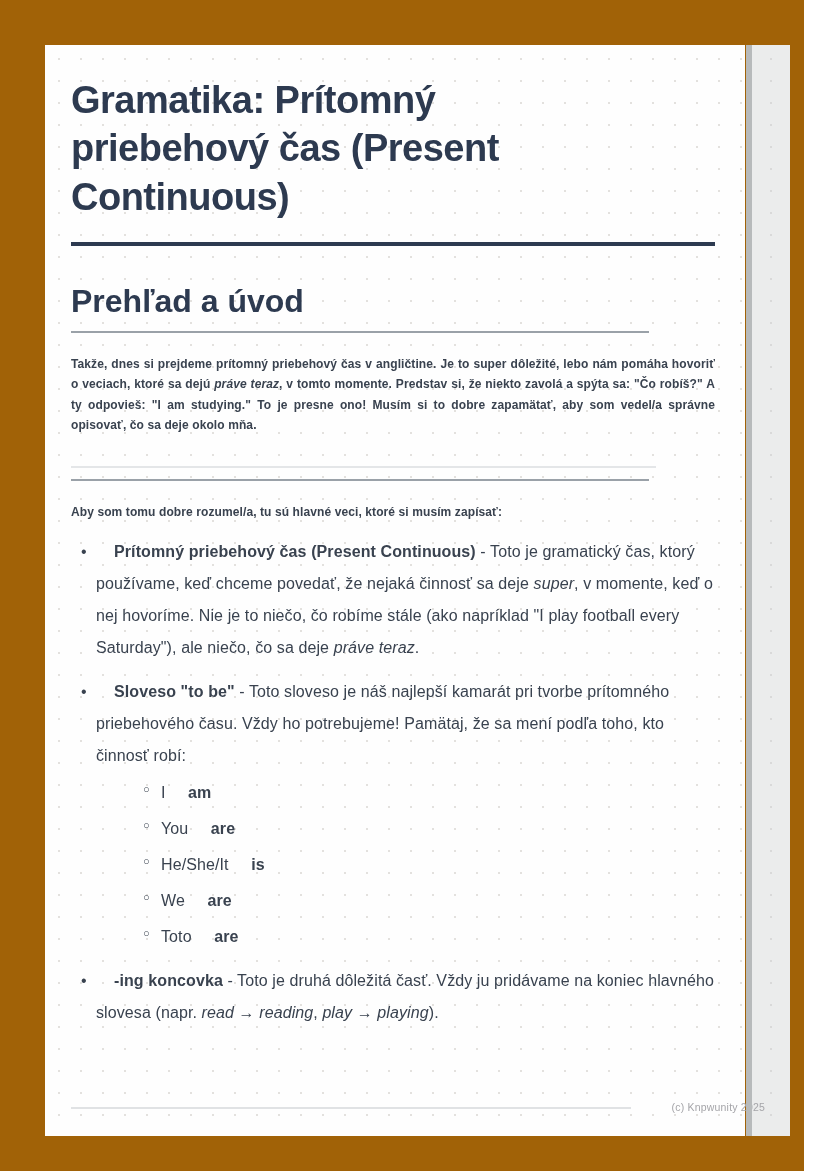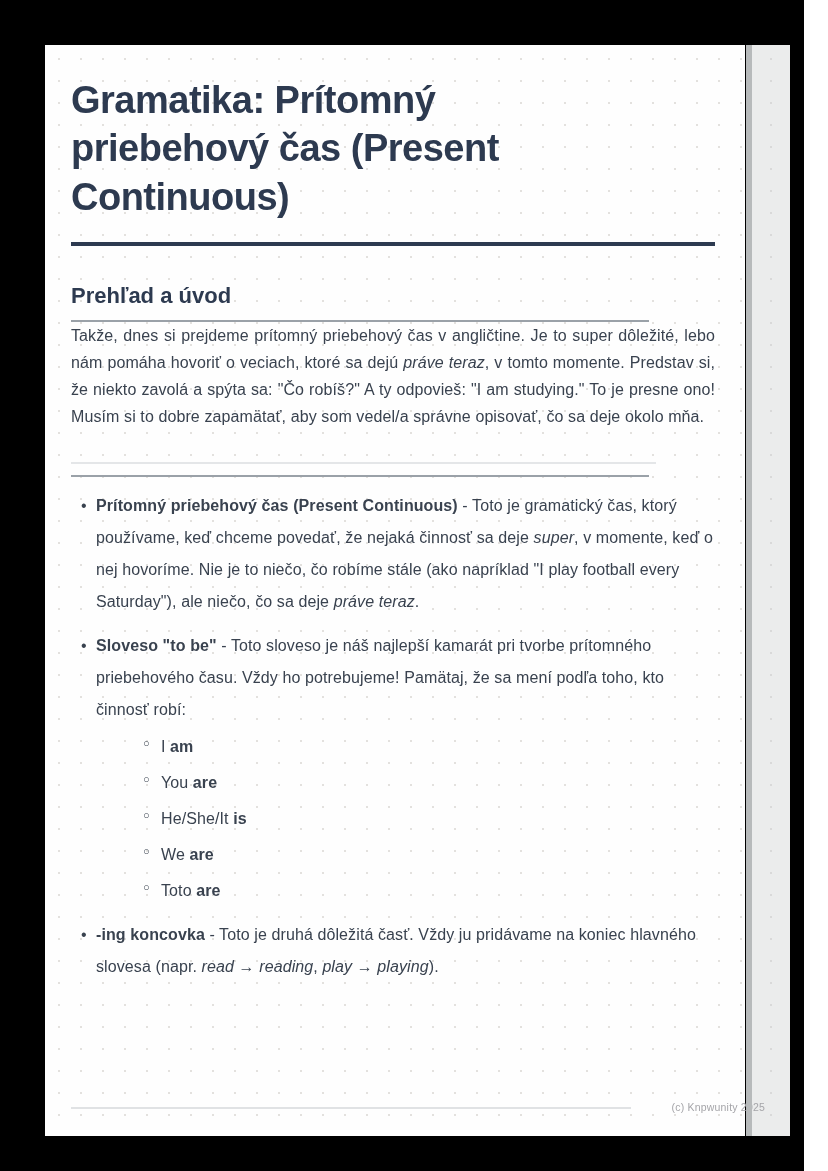--- a/index.html
+++ b/index.html
@@ -1,19 +1,19 @@
 <!DOCTYPE html>
 <html><head>
 <meta charset="utf-8">
 <title>Document</title>
 <style>
   * { margin:0; padding:0; box-sizing:border-box; }
   html,body { width:828px; height:1171px; background:#ffffff; overflow:hidden;
               font-family:"Liberation Sans", sans-serif; }
-  .canvas { position:relative; width:804px; height:1171px; background:#000000; }
+  .canvas { position:relative; width:804px; height:1171px; background:#a16207; }
 
   
   .page {
     position:absolute; left:45px; top:45px; width:700px; height:1091px;
     background-color:#fefefe;
     background-image:radial-gradient(circle, #e3e1de 1.2px, transparent 1.3px);
     background-size:22px 22px; background-position:3px 3px;
     padding:31px 30px 0 26px; z-index:1;
   }
   
@@ -28,26 +28,27 @@
     background-size:22px 22px; background-position:8px 3px; z-index:0;
   }
 
   
   h1.doc-title {
     font-size:38px; line-height:1.27; font-weight:700; color:#2d3a50;
     letter-spacing:-0.5px; max-width:560px;
   }
   .title-rule { width:100%; height:4px; background:#2d3a50; margin-top:21px; }
 
-  h2.section-heading { margin-top:37px; font-size:22px; font-weight:700; color:#2d3a50; }
+  h2.section-heading { margin-top:37px; font-size:32px; font-weight:700; color:#2d3a50; }
   .heading-rule { width:578px; height:2px; background:#9aa1a8; margin-top:11px; }
 
   p.body-text {
-    font-size:16px; line-height:1.7; color:#39424f;
+    margin-top:21px; font-size:12px; line-height:1.7; color:#39424f;
     letter-spacing:0.1px;
+    font-weight:bold;
   }
   p.justified { text-align:justify; }
 
   .mid-rule { width:585px; height:2px; background:#e4e6e8; margin-top:31px; border:0; }
 
   ul.bullet-list { list-style:none; margin-top:13px; }
   ul.bullet-list > li {
     position:relative; margin-left:25px; margin-top:12px;
     font-size:16px; line-height:2.0; color:#39424f; letter-spacing:0.1px;
   }
@@ -56,21 +57,21 @@
 
   ul.sub-list { list-style:none; margin:5px 0 0 65px; }
   ul.sub-list > li {
     position:relative; margin-top:4px; font-size:16px; line-height:2.0;
     color:#39424f; letter-spacing:0.1px;
   }
   .sub-marker {
     position:absolute; left:-18px; top:1px; font-size:11px; color:#39424f;
   }
 
-  strong { font-weight:700; }
+  strong { font-weight:700;margin-left:18px; }
   em { font-style:italic; }
 
   
   .footer-row {
     position:absolute; left:26px; top:1056px; width:694px;
     display:flex; align-items:flex-start; z-index:2;
   }
   .footer-rule { width:560px; height:2px; background:#e0e2e4; margin-top:6px; }
   .copyright {
     margin-left:auto; font-size:10.5px; color:#a5a5a9; white-space:nowrap;
@@ -93,20 +94,21 @@
     <section>
       <h2 class="section-heading">Prehľad a úvod</h2>
       <div class="heading-rule"></div>
       <p class="body-text justified"><span>Takže, dnes si prejdeme prítomný priebehový čas v angličtine. Je to super dôležité, lebo nám pomáha hovoriť o veciach, ktoré sa dejú </span><em>práve teraz</em><span>, v tomto momente. Predstav si, že niekto zavolá a spýta sa: "Čo robíš?" A ty odpovieš: "I am studying." To je presne ono! Musím si to dobre zapamätať, aby som vedel/a správne opisovať, čo sa deje okolo mňa.</span></p>
     </section>
 
     <hr class="mid-rule">
 
     <section>
       <div class="heading-rule"></div>
+      <p class="body-text">Aby som tomu dobre rozumel/a, tu sú hlavné veci, ktoré si musím zapísať:</p>
 
       <ul class="bullet-list">
 
         <li>
           <span class="marker">•</span>
           <span><strong>Prítomný priebehový čas (Present Continuous)</strong><span> - Toto je gramatický čas, ktorý používame, keď chceme povedať, že nejaká činnosť sa deje </span><em>super</em><span>, v momente, keď o nej hovoríme. Nie je to niečo, čo robíme stále (ako napríklad "I play football every Saturday"), ale niečo, čo sa deje </span><em>práve teraz</em><span>.</span></span>
         </li>
 
         <li>
           <span class="marker">•</span>

